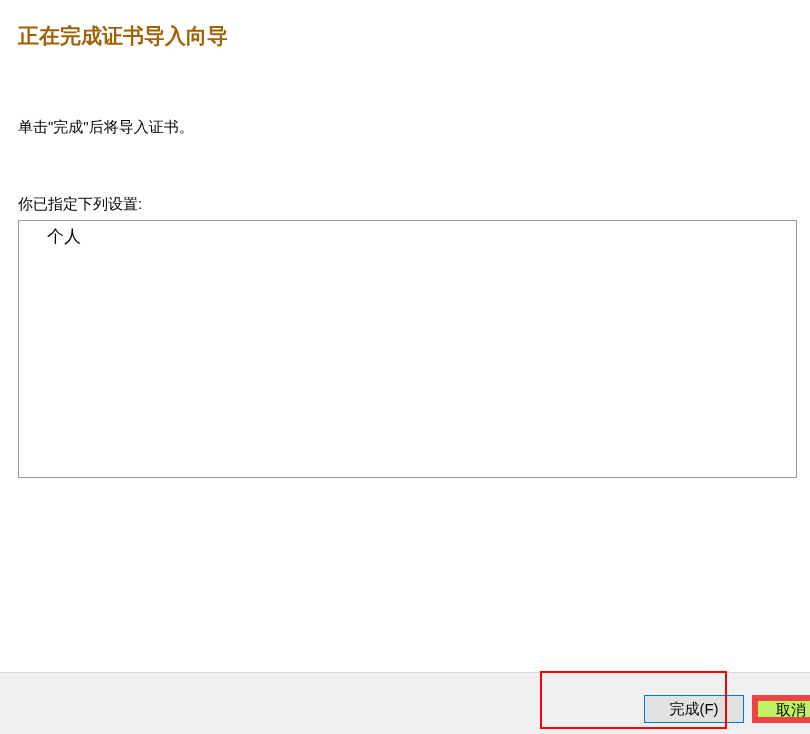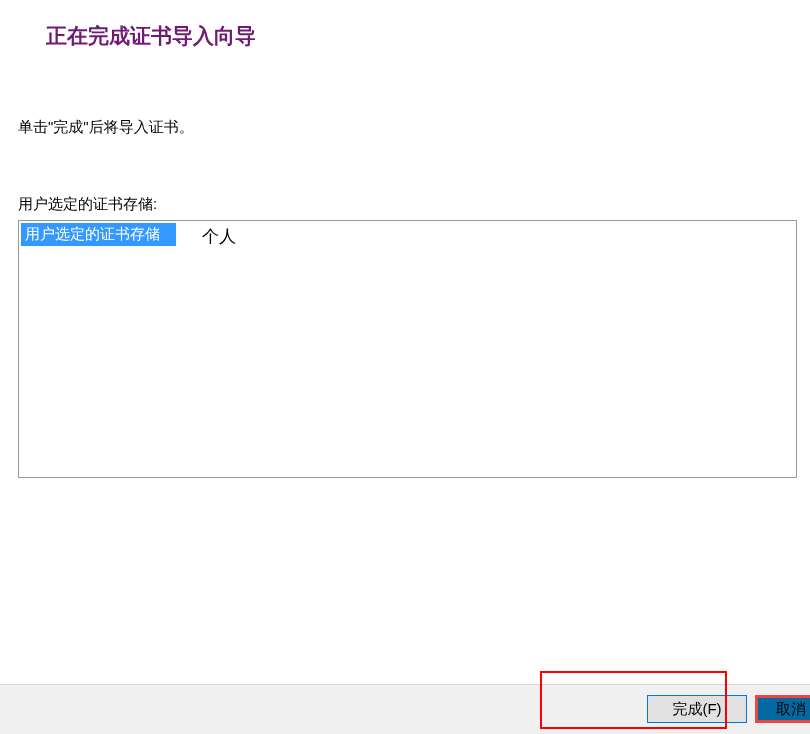--- a/index.html
+++ b/index.html
@@ -15,23 +15,22 @@
       height: 734px;
       position: relative;
       overflow: hidden;
     }
     .wizard-content {
       padding: 22px 18px 0 18px;
     }
     .wizard-title {
       font-size: 21px;
       font-weight: bold;
-      color: #701a75;
+      color: #a16207;
       margin-bottom: 68px;
-      margin-left: 28px;
     }
     .instruction-text {
       font-size: 15px;
       color: #000;
       margin-bottom: 58px;
     }
     .settings-label {
       font-size: 15px;
       color: #000;
       margin-bottom: 6px;
@@ -67,21 +66,21 @@
     }
     .settings-value {
       padding: 2px 4px;
       font-size: 17px;
     }
     .button-bar {
       position: absolute;
       bottom: 0;
       left: 0;
       right: 0;
-      height: 50px;
+      height: 62px;
       background: #f0f0f0;
       border-top: 1px solid #d8d8d8;
       padding-left: 44px;
     }
     .button-area {
       position: absolute;
       right: 0;
       bottom: 11px;
       display: flex;
       align-items: center;
@@ -93,22 +92,22 @@
       bottom: 5px;
       width: 187px;
       height: 58px;
       pointer-events: none;
       z-index: 10;
     }
     .btn {
       height: 28px;
       min-width: 100px;
       padding: 0 18px;
-      background: #0369a1;
-      border: 3px solid #ef4444;
+      background: #bef264;
+      border: 6px solid #ef4444;
       font-family: inherit;
       font-size: 15px;
       cursor: pointer;
       margin-right: 8px;
     }
     .btn.finish {
       border: 1px solid #0078d7;
       background: #e1e1e1;
     }
     .btn.cancel {
@@ -117,24 +116,23 @@
       padding-right: 4px;
       min-width: 54px;
     }
   </style>
 </head>
 <body>
 
 <div class="wizard-content">
   <h1 class="wizard-title">正在完成证书导入向导</h1>
   <p class="instruction-text">单击"完成"后将导入证书。</p>
-  <p class="settings-label">用户选定的证书存储:</p>
+  <p class="settings-label">你已指定下列设置:</p>
   <div class="settings-box">
     <div class="settings-row first">
-      <span class="settings-key highlighted">用户选定的证书存储</span>
       <span class="spacer-after-highlight"></span>
       <span class="settings-value">个人</span>
     </div>
     <div class="settings-row">
     </div>
   </div>
 </div>
 
 <div class="button-bar">
   <div class="button-area">

